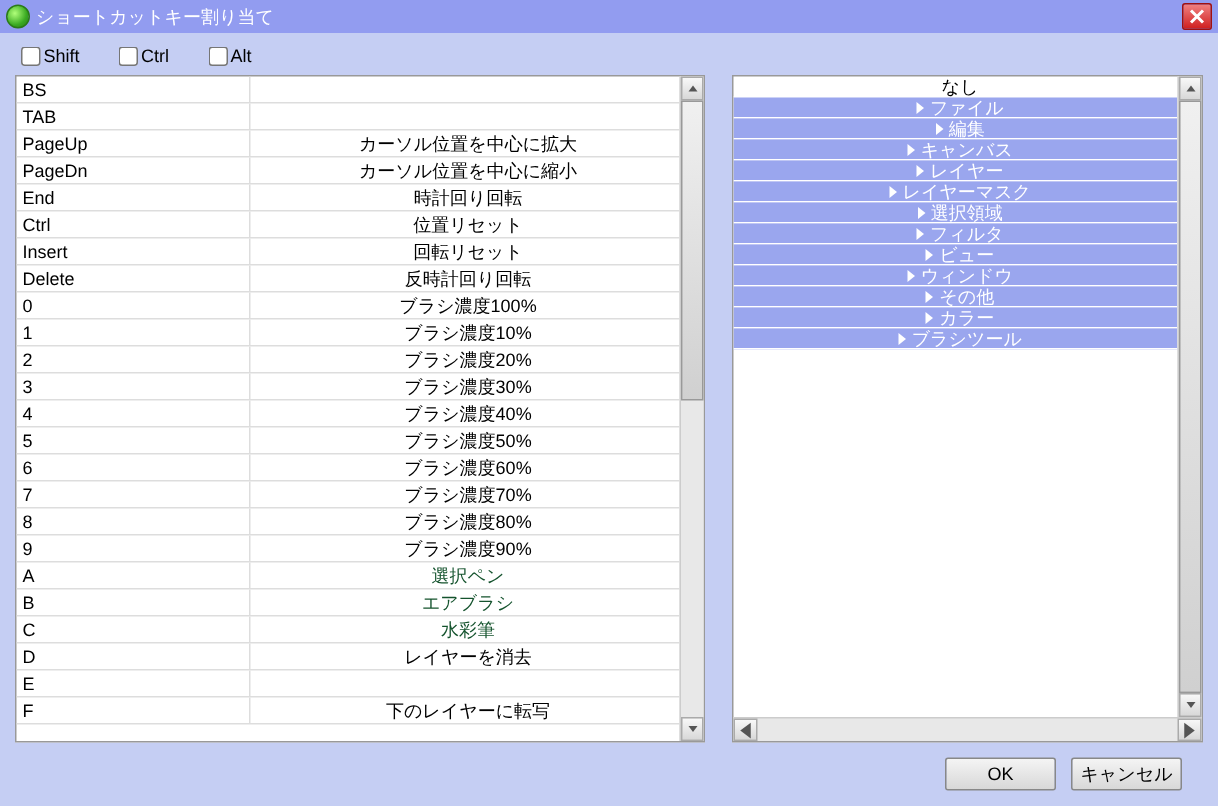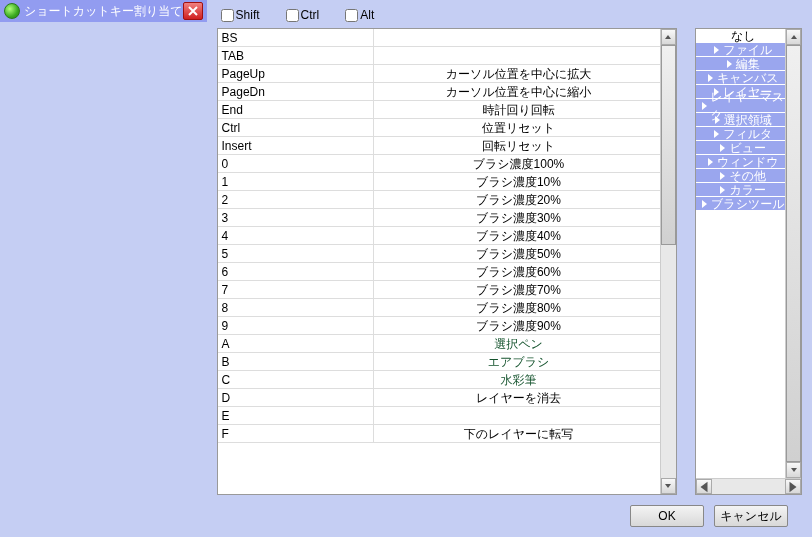--- a/index.html
+++ b/index.html
@@ -1,17 +1,17 @@
 <!DOCTYPE html>
 <html><head>
 <meta charset="utf-8">
 <style>
 * { box-sizing: border-box; margin: 0; padding: 0; }
 body { font-family: "MS UI Gothic", "Meiryo", sans-serif; font-size: 12px; background: #c5cef3; width: 812px; height: 537px; overflow: hidden; }
-.window { width: 100%; height: 100%; display: flex; flex-direction: row; }
+.window { width: 100%; height: 100%; display: flex; flex-direction: column; }
 .titlebar { height: 22px; background: linear-gradient(#929cf0 0%, #929cf0 100%); display: flex; align-items: center; color: #fff; padding: 0 4px; }
 .titlebar .icon { width: 16px; height: 16px; margin-right: 4px; border-radius: 50%; background: radial-gradient(circle at 35% 35%, #b0ff7a 0%, #3aaa22 60%, #2a7a18 100%); border: 1px solid #2a7a18; }
 .titlebar .title { flex: 1; font-size: 12px; }
 .closebtn { width: 20px; height: 18px; background: linear-gradient(#f08080,#d02020); border: 1px solid #a01010; color: #fff; display: flex; align-items: center; justify-content: center; cursor: pointer; border-radius: 2px; }
 .closebtn svg { width: 10px; height: 10px; }
 .content { flex: 1; padding: 8px 10px 0 10px; display: flex; flex-direction: column; }
 .modrow { display: flex; gap: 26px; margin-bottom: 6px; padding-left: 4px; }
 .chk { display: flex; align-items: center; gap: 2px; cursor: pointer; }
 .chk input { width: 13px; height: 13px; }
 .panes { flex: 1; display: flex; gap: 18px; min-height: 0; }
@@ -93,20 +93,24 @@
               </div>
               <div class="row">
                 <div class="keycol">Ctrl</div>
                 <div class="actcol">位置リセット</div>
               </div>
               <div class="row">
                 <div class="keycol">Insert</div>
                 <div class="actcol">回転リセット</div>
               </div>
               <div class="row">
+                <div class="keycol">Delete</div>
+                <div class="actcol">反時計回り回転</div>
+              </div>
+              <div class="row">
                 <div class="keycol">0</div>
                 <div class="actcol">ブラシ濃度100%</div>
               </div>
               <div class="row">
                 <div class="keycol">1</div>
                 <div class="actcol">ブラシ濃度10%</div>
               </div>
               <div class="row">
                 <div class="keycol">2</div>
                 <div class="actcol">ブラシ濃度20%</div>

